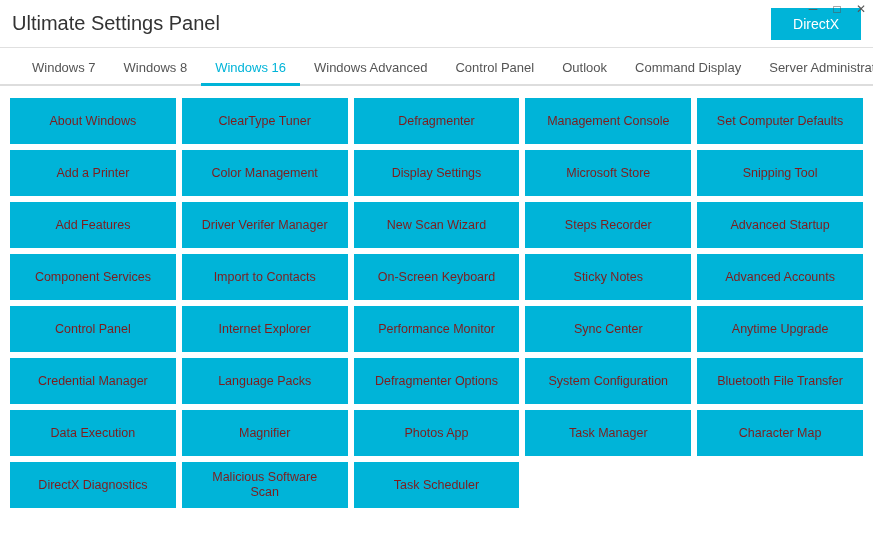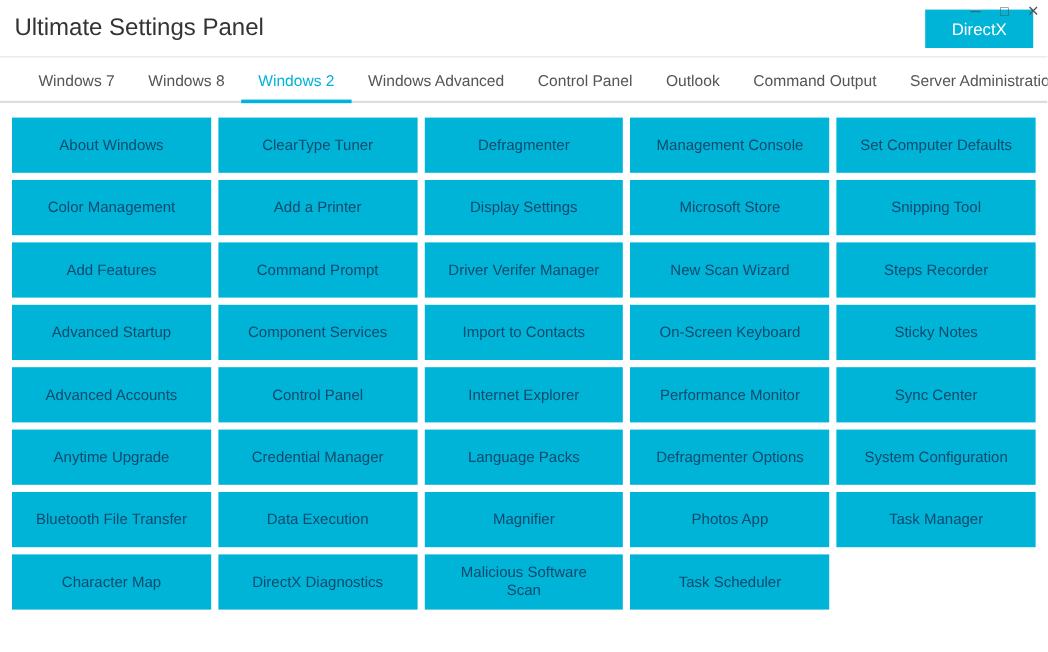--- a/index.html
+++ b/index.html
@@ -61,21 +61,21 @@
       overflow-y: auto;
       height: calc(543px - 56px - 38px);
     }
     .grid {
       display: grid;
       grid-template-columns: repeat(5, 1fr);
       gap: 6px;
     }
     .grid-btn {
       background: #00b4d8;
-      color: #0c4a6e;
+      color: #7f1d1d;
       border: none;
       padding: 0 15px;
       height: 46px;
       font-size: 12.5px;
       font-weight: 400;
       cursor: pointer;
       text-align: center;
       line-height: 1.2;
       transition: background 0.15s;
     }
@@ -111,43 +111,42 @@
   </div>
 
   <div class="titlebar">
     <span class="titlebar-title">Ultimate Settings Panel</span>
     <button class="options-btn">DirectX</button>
   </div>
 
   <div class="tabs-bar">
     <div class="tab">Windows 7</div>
     <div class="tab">Windows 8</div>
-    <div class="tab active">Windows 2</div>
+    <div class="tab active">Windows 16</div>
     <div class="tab">Windows Advanced</div>
     <div class="tab">Control Panel</div>
     <div class="tab">Outlook</div>
-    <div class="tab">Command Output</div>
+    <div class="tab">Command Display</div>
     <div class="tab">Server Administration</div>
 
   </div>
 
   <div class="grid-area">
     <div class="grid" id="buttons-grid">
     <button class="grid-btn">About Windows</button>
         <button class="grid-btn">ClearType Tuner</button>
         <button class="grid-btn">Defragmenter</button>
         <button class="grid-btn">Management Console</button>
         <button class="grid-btn">Set Computer Defaults</button>
+        <button class="grid-btn">Add a Printer</button>
         <button class="grid-btn">Color Management</button>
-        <button class="grid-btn">Add a Printer</button>
         <button class="grid-btn">Display Settings</button>
         <button class="grid-btn">Microsoft Store</button>
         <button class="grid-btn">Snipping Tool</button>
         <button class="grid-btn">Add Features</button>
-        <button class="grid-btn">Command Prompt</button>
         <button class="grid-btn">Driver Verifer Manager</button>
         <button class="grid-btn">New Scan Wizard</button>
         <button class="grid-btn">Steps Recorder</button>
         <button class="grid-btn">Advanced Startup</button>
         <button class="grid-btn">Component Services</button>
         <button class="grid-btn">Import to Contacts</button>
         <button class="grid-btn">On-Screen Keyboard</button>
         <button class="grid-btn">Sticky Notes</button>
         <button class="grid-btn">Advanced Accounts</button>
         <button class="grid-btn">Control Panel</button>

